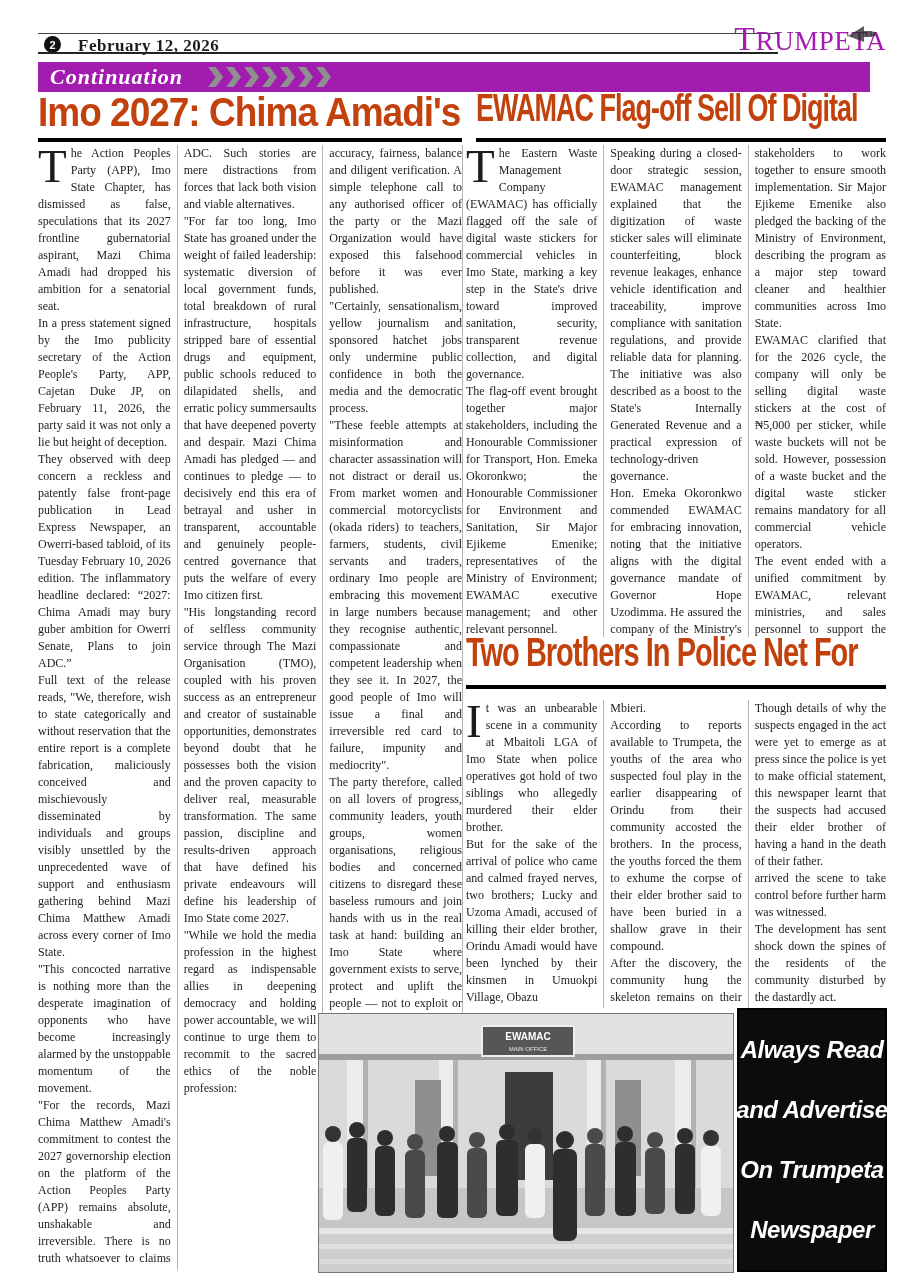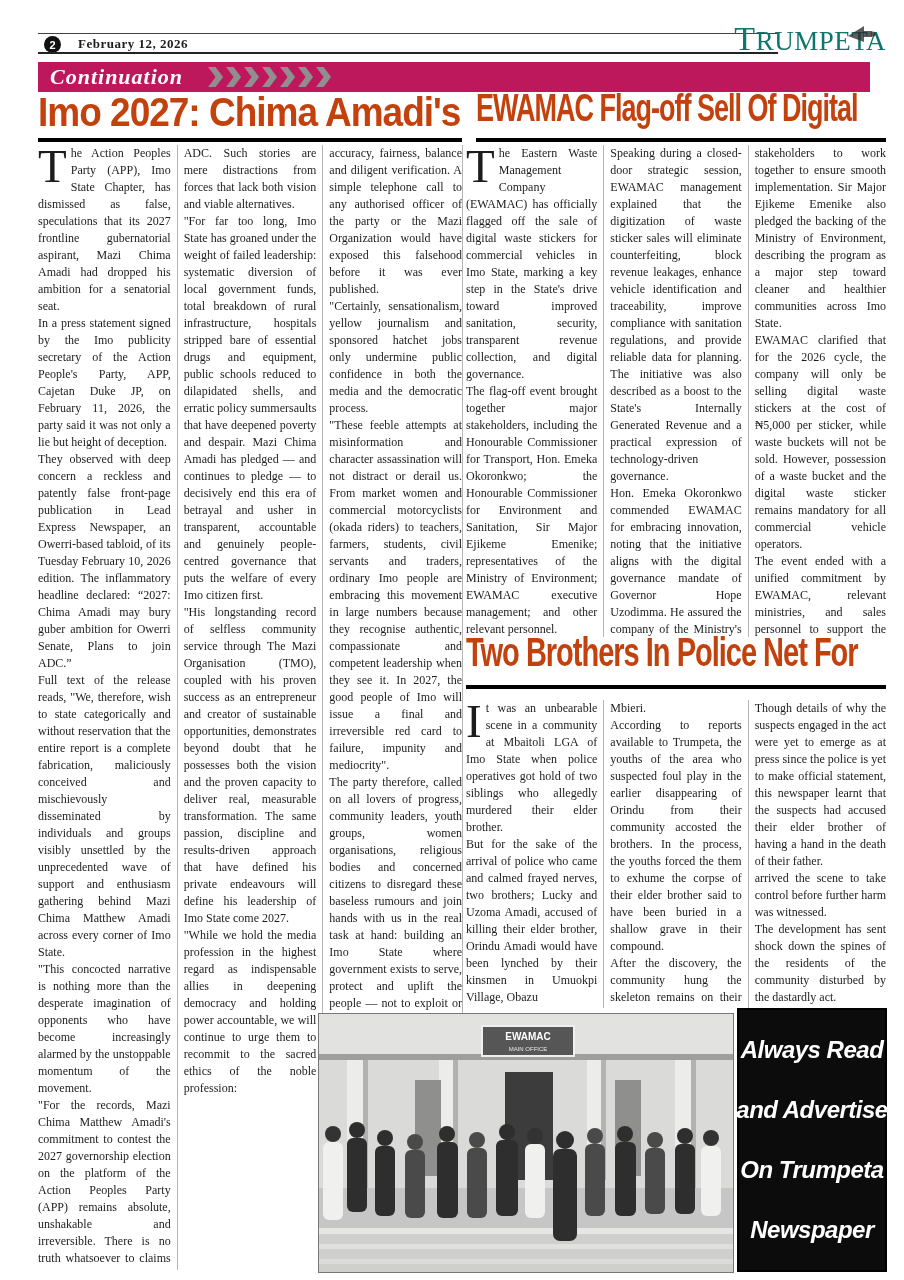--- a/index.html
+++ b/index.html
@@ -10,30 +10,30 @@
   }
   
   .rule-top{position:absolute;left:38px;top:33px;width:740px;height:1px;background:#444;}
   .rule-bottom{position:absolute;left:38px;top:52px;width:740px;height:2px;background:#222;}
   .pagenum{
     position:absolute;left:44px;top:36px;width:17px;height:17px;border-radius:50%;
     background:#111;color:#fff;font-size:11px;font-weight:bold;
     display:flex;align-items:center;justify-content:center;
     font-family:"Liberation Sans",sans-serif;
   }
-  .date{position:absolute;left:78px;top:36px;font-size:13px;font-weight:bold;letter-spacing:.5px;}
+  .date{position:absolute;left:78px;top:36px;font-size:17px;font-weight:bold;letter-spacing:.5px;}
   .masthead{
     position:absolute;right:18px;top:20px;width:170px;text-align:right;
-    font-size:27px;letter-spacing:.5px;color:#0f766e;
+    font-size:27px;letter-spacing:.5px;color:#a21caf;
   }
   .masthead::first-letter{font-size:34px;}
   .masthead-trumpet{position:absolute;right:28px;top:22px;opacity:.9;}
   
   .banner{
-    position:absolute;left:38px;top:62px;width:832px;height:30px;background:#be185d;
+    position:absolute;left:38px;top:62px;width:832px;height:30px;background:#a21caf;
     display:flex;align-items:center;padding-left:12px;box-sizing:border-box;
   }
   .banner-label{
     color:#fff;font-style:italic;font-weight:bold;font-size:22px;letter-spacing:1px;
     font-family:"Liberation Serif",serif;
   }
   .chevrons{display:flex;margin-left:22px;}
   .chev{width:15px;height:20px;background:#8f8f8f;margin-left:3px;
     clip-path:polygon(0 0,50% 0,100% 50%,50% 100%,0 100%,50% 50%);}
   

